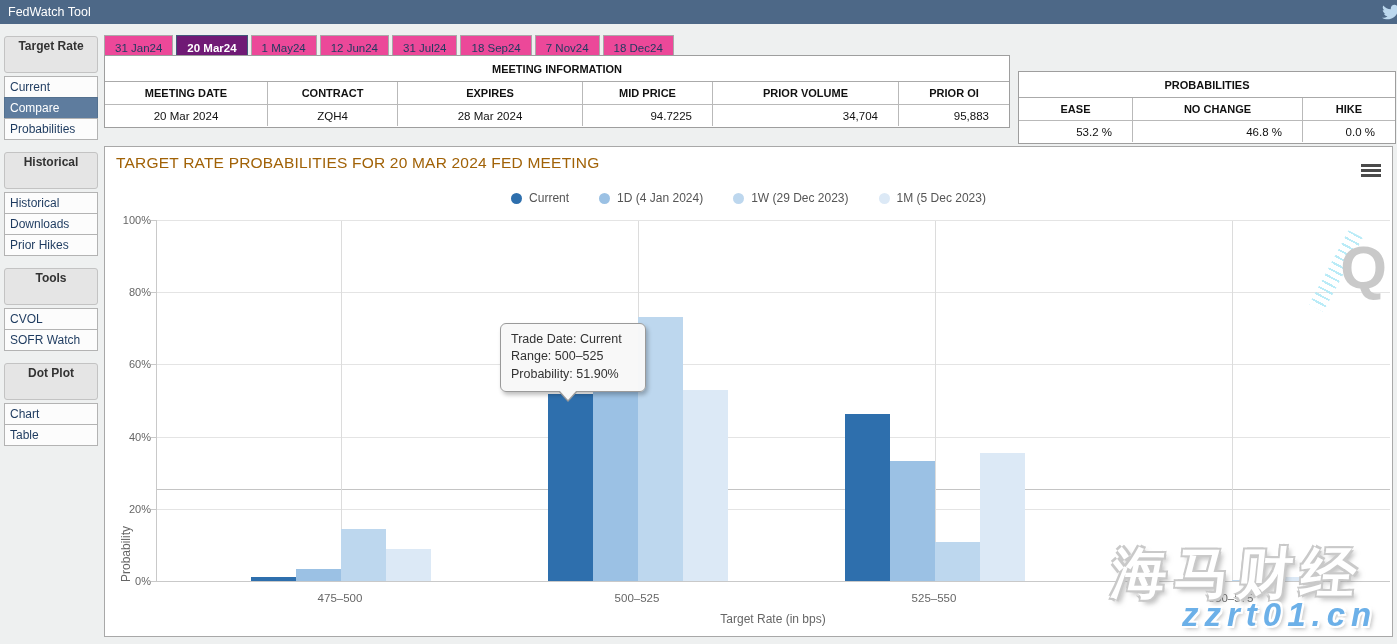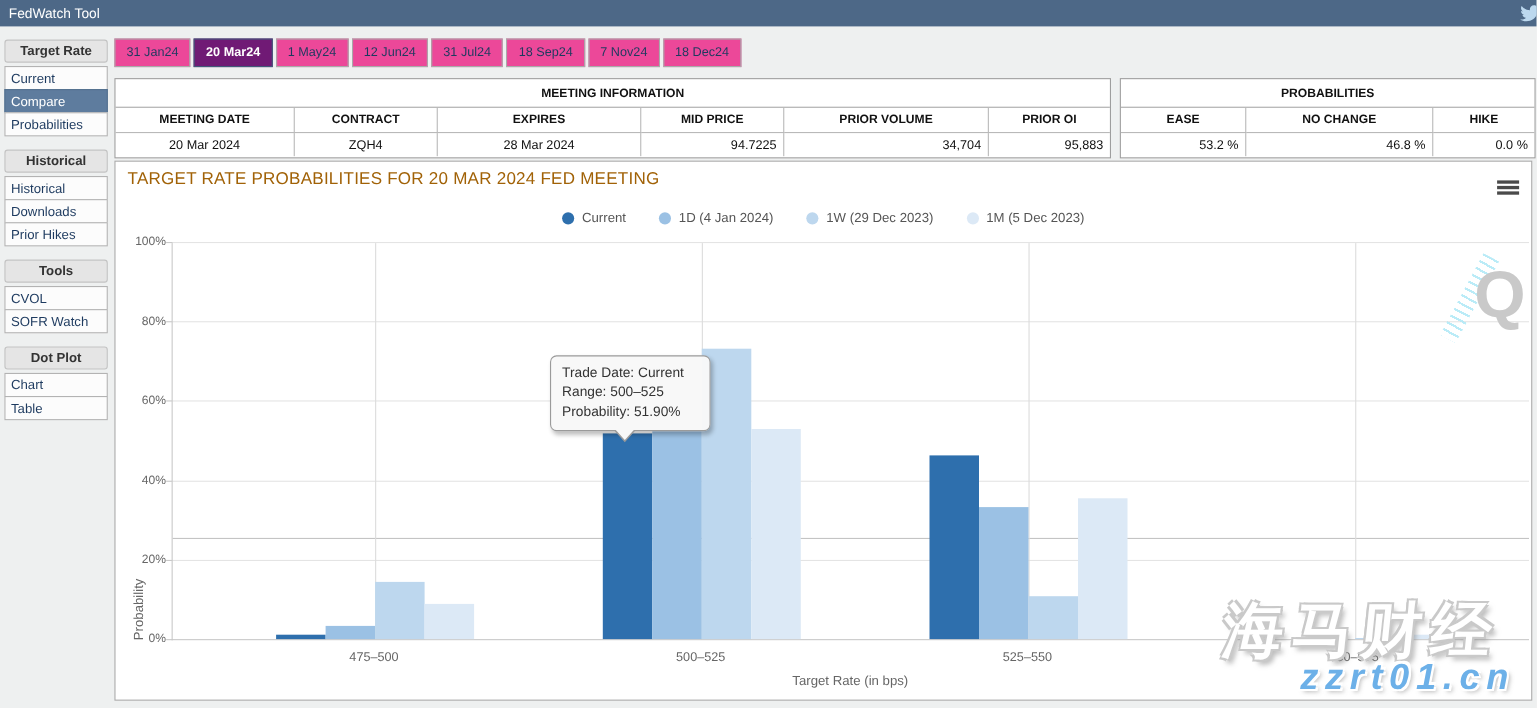--- a/index.html
+++ b/index.html
@@ -8,43 +8,43 @@
 
   
   .topbar { position:absolute; left:0; top:0; width:1397px; height:24px;
             background:#4d6887; color:#fff; font-size:12.5px; font-weight:normal;
             line-height:24px; padding-left:8px; overflow:hidden; }
   .twitter { position:absolute; right:-5px; top:3px; width:22px; height:18px; }
 
   
   .sidebar { position:absolute; left:4px; top:36px; width:94px; }
   .side-section { margin-bottom:12px; }
-  .side-header { height:21px; line-height:19px; text-align:center; font-size:12px;
+  .side-header { height:37px; line-height:19px; text-align:center; font-size:12px;
                  font-weight:bold; color:#333; background:#e5e5e5;
                  border:1px solid #c3c3c3; border-radius:3px; margin-bottom:4px; }
   .side-item { height:22px; line-height:20px; font-size:12px; color:#1d3a5f;
                background:#fcfcfc; border:1px solid #b3b3b3; padding-left:5px;
                margin-top:-1px; cursor:pointer; }
   .side-item.selected { background:#5e7c9e; color:#fff; border-color:#54718f; }
 
   
   .tabs { position:absolute; left:104px; top:35px; display:flex; gap:3px; }
   .tab { height:26px; line-height:24px; padding:0 10px; background:#ec4899;
          border:1px solid #a9a9a9; font-size:11.5px; color:#1d3a5f; cursor:pointer; }
   .tab.selected { background:#701a75; border-color:#42597a; color:#fff; font-weight:bold; }
 
   
   .panel { position:absolute; background:#fff; border:1px solid #9e9e9e; }
-  #meeting-panel { left:104px; top:71px; width:906px; height:73px; }
+  #meeting-panel { left:104px; top:55px; width:906px; height:73px; }
   #prob-panel    { left:1018px; top:71px; width:378px; height:73px; }
   .panel-title { height:26px; line-height:26px; text-align:center; font-size:11px;
                  font-weight:bold; color:#111; border-bottom:1px solid #aaa; }
   .trow { display:flex; }
   .tcell { font-size:11px; color:#111; height:23px; line-height:22px;
-           border-right:1px solid #b9b9b9; padding:0 6px; overflow:hidden; }
+           border-right:1px solid #b9b9b9; padding:0 20px; overflow:hidden; }
   .tcell:last-child { border-right:none; }
   .thead .tcell { font-weight:bold; text-align:center; border-bottom:1px solid #b9b9b9; }
   .tvals .tcell { height:21px; font-size:11.5px; }
 
   
   #chart-panel { left:104px; top:146px; width:1289px; height:491px; border-color:#a8a8a8; }
   .chart-title { position:absolute; left:11px; top:7px; font-size:15.5px;
                  color:#a16207; letter-spacing:.2px; }
   .hamburger { position:absolute; right:11px; top:17px; width:20px; cursor:pointer; }
   .hamburger div { height:3px; background:#4a4a4a; margin-bottom:2px; }

